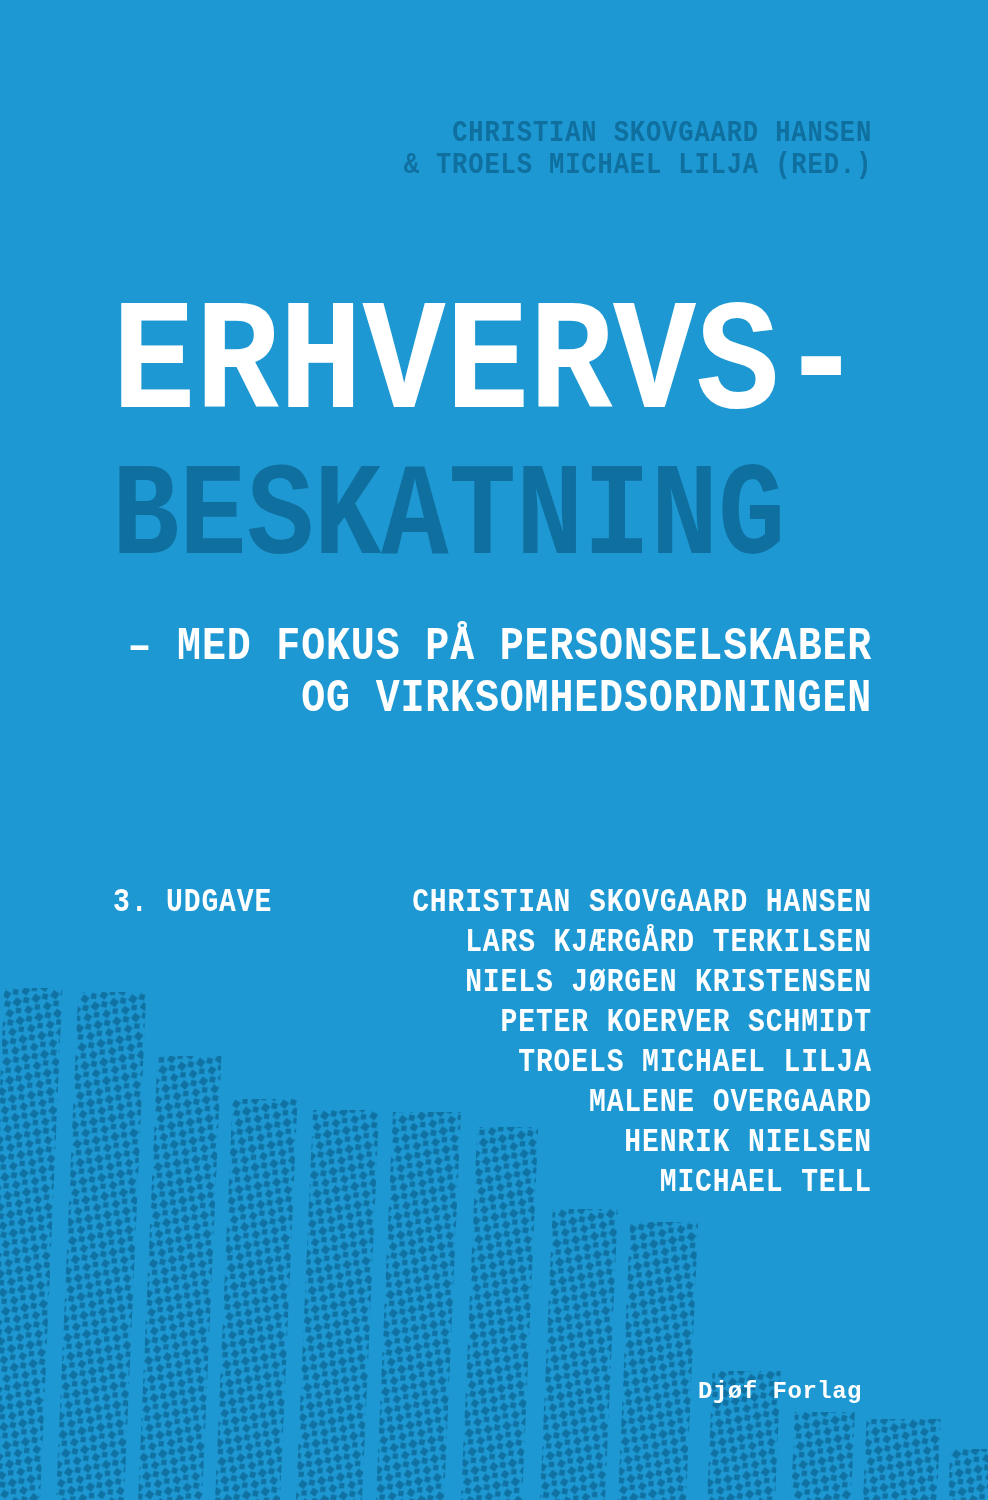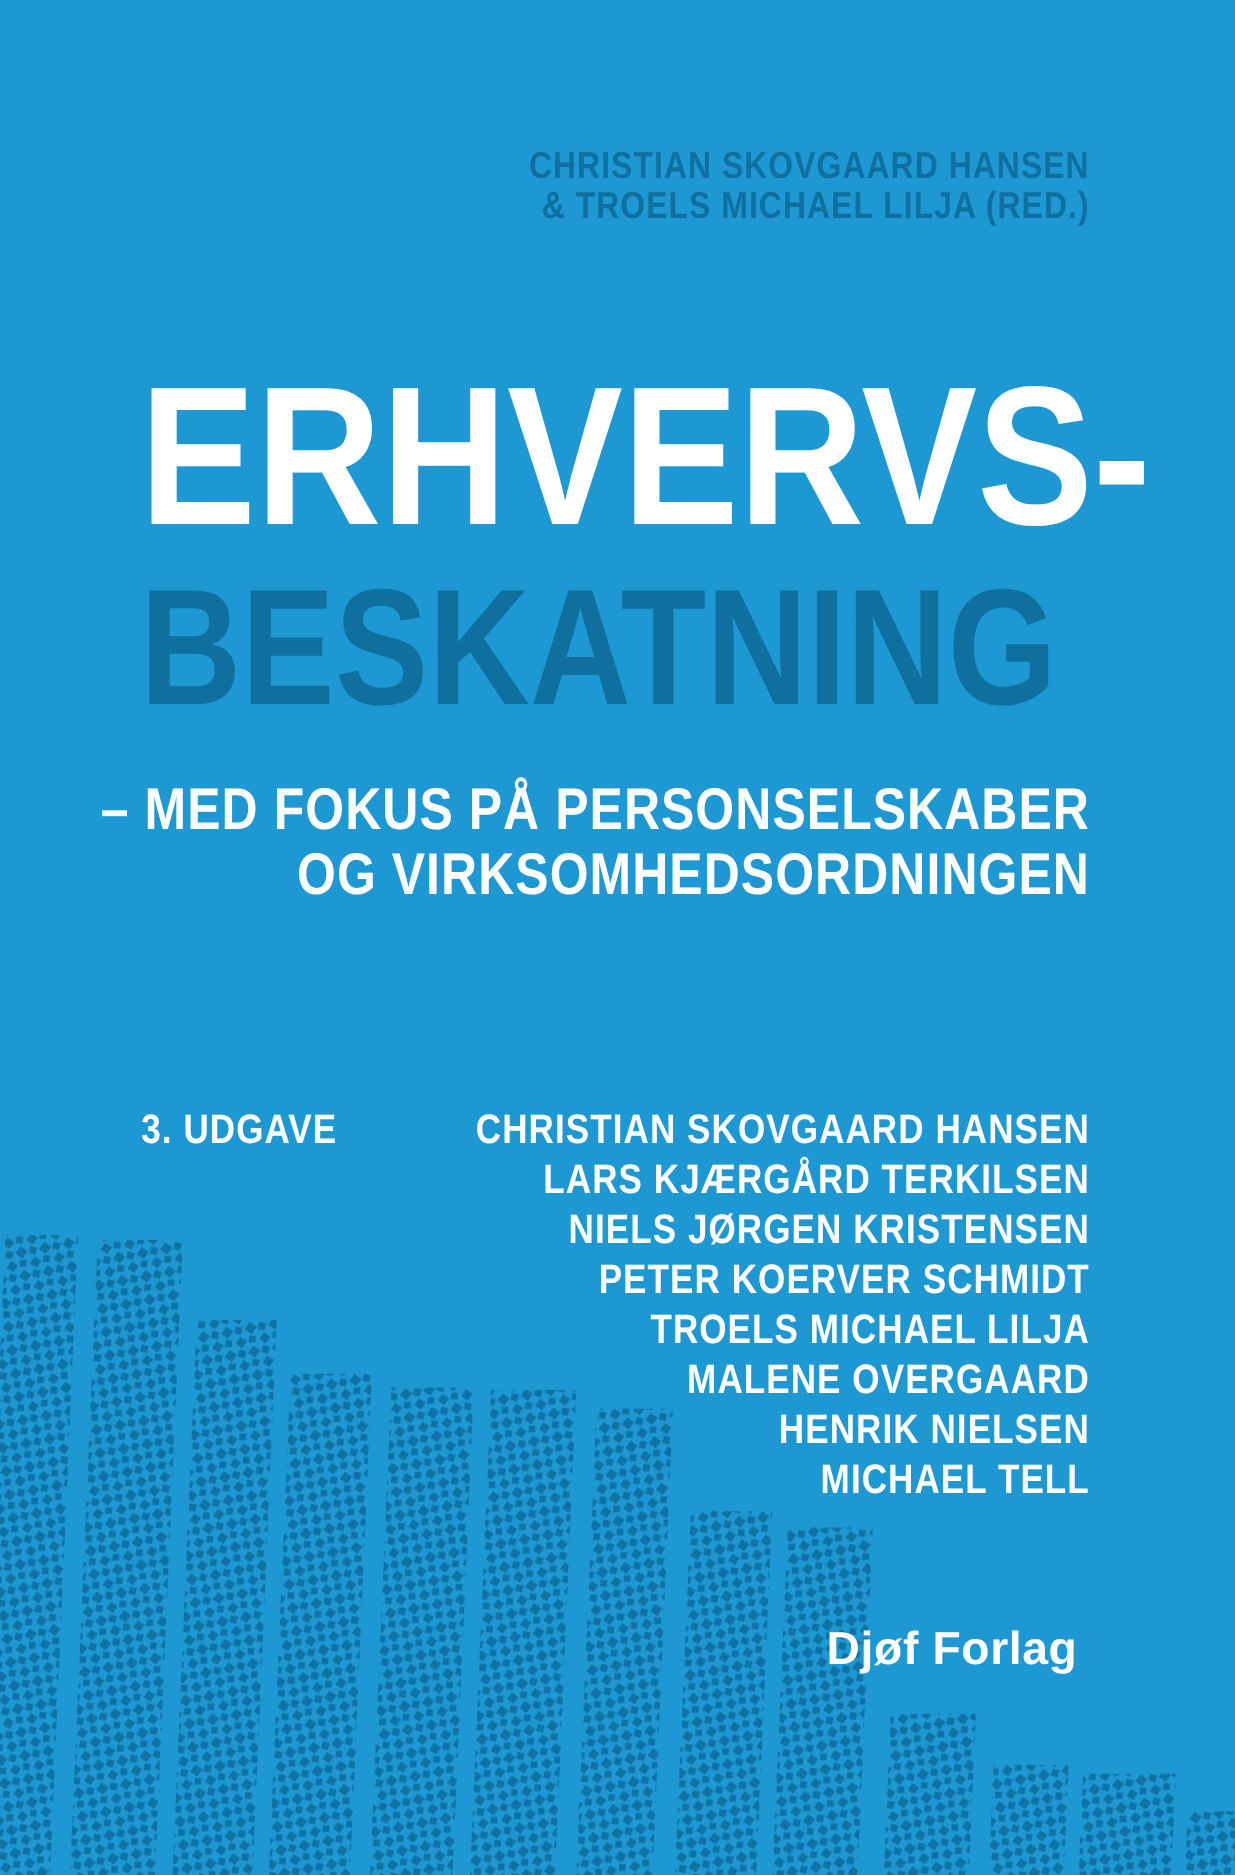--- a/index.html
+++ b/index.html
@@ -6,21 +6,21 @@
     margin: 0;
     padding: 0;
     background: #1e98d2;
   }
   .cover {
     position: relative;
     width: 988px;
     height: 1500px;
     background: #1e98d2;
     overflow: hidden;
-    font-family: Liberation Sans, sans-serif;
+    font-family: Liberation Mono, monospace;
   }
   .deco {
     position: absolute;
     left: 0;
     top: 0;
   }
   .editors {
     position: absolute;
     top: 117px;
     right: 116px;
@@ -94,24 +94,24 @@
     font-size: 33px;
     line-height: 40px;
     letter-spacing: 1px;
     color: #ffffff;
     transform: scaleX(0.85);
     transform-origin: 100% 0;
     white-space: nowrap;
   }
   .publisher {
     position: absolute;
-    top: 1298px;
+    top: 1378px;
     right: 126px;
     font-weight: bold;
-    font-size: 37px;
+    font-size: 24px;
     letter-spacing: 0.5px;
     color: #ffffff;
     z-index: 2;
     white-space: nowrap;
   }
 </style>
 </head>
 <body>
 
 <div class="cover">

